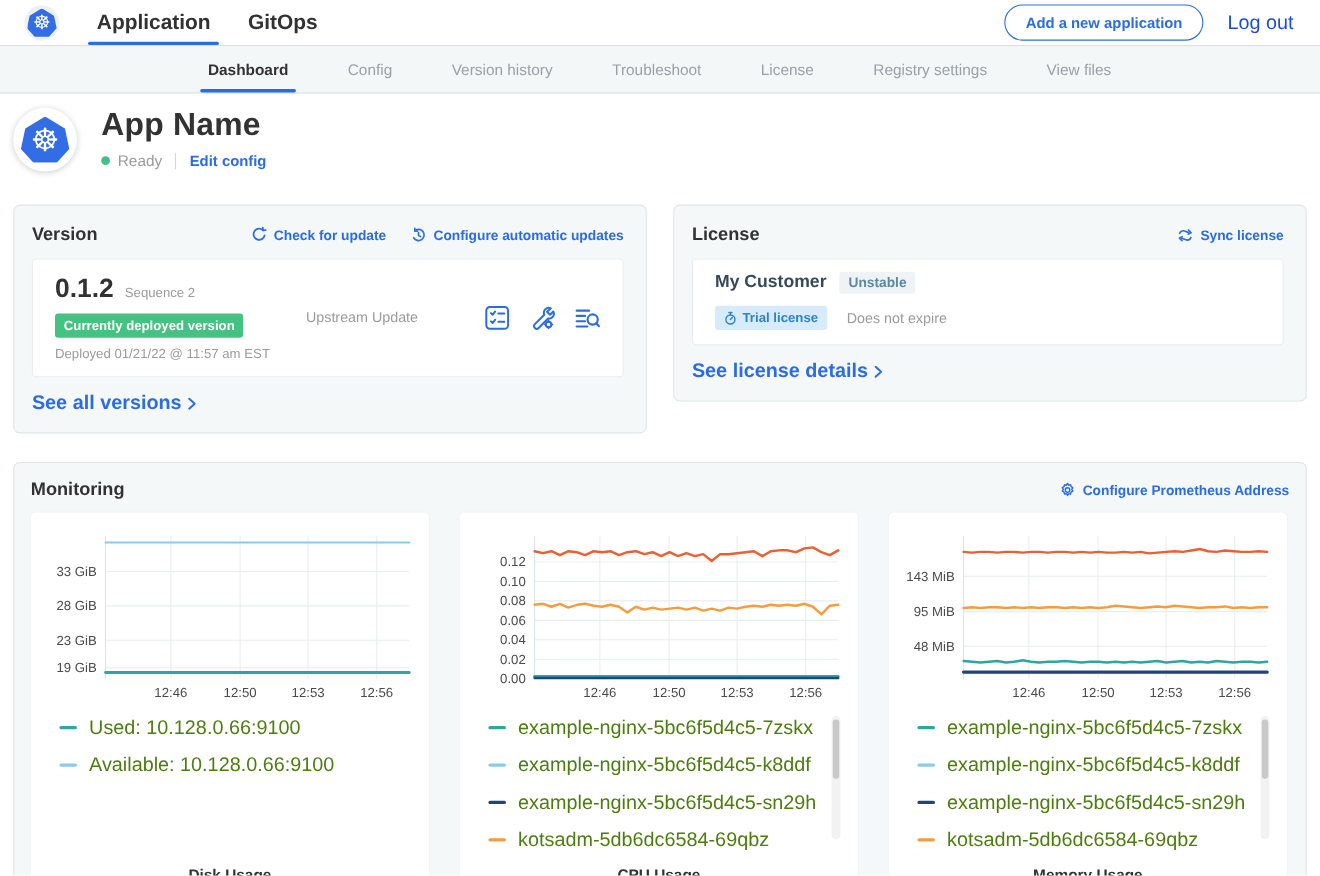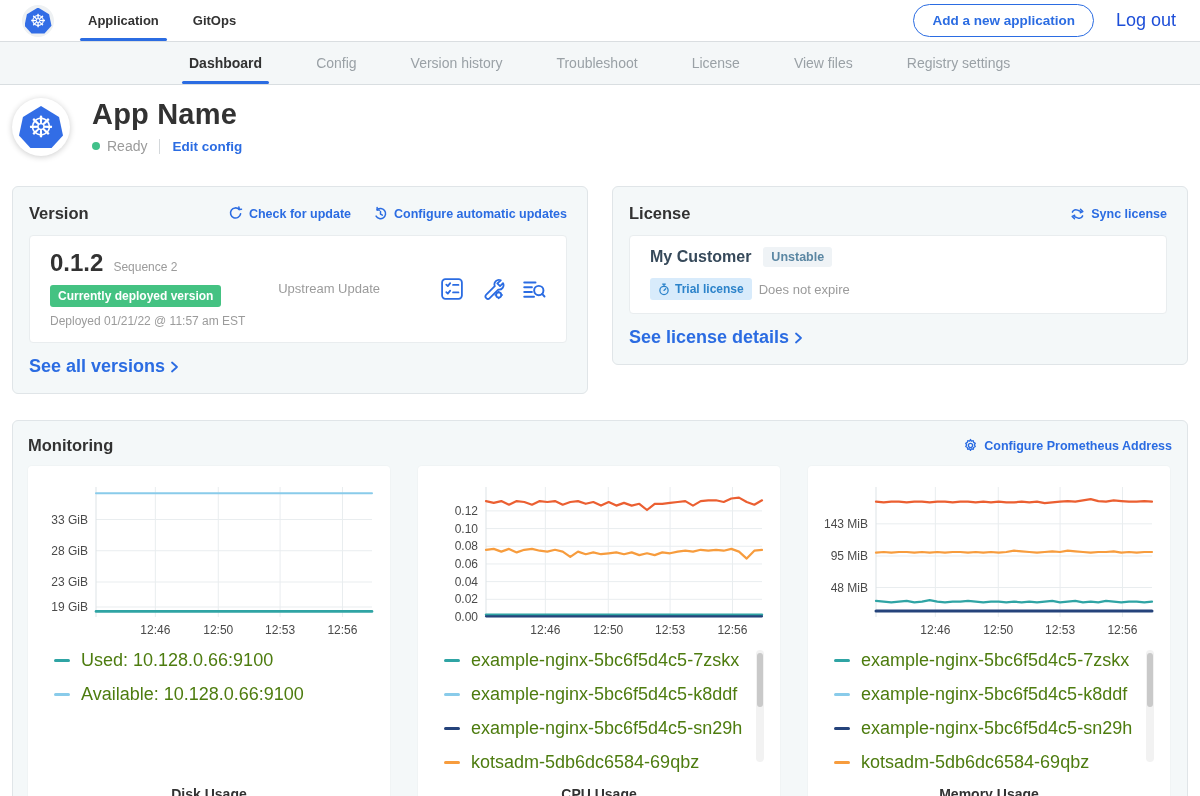--- a/index.html
+++ b/index.html
@@ -10,21 +10,21 @@
   .topnav { height:42px; display:flex; align-items:center; padding:0 24px 0 22px;
     border-bottom:1px solid #dadee1; background:#fff; position:relative; }
   .k8s-badge { width:32px; height:32px; border-radius:50%; background:#eef1f3;
     display:flex; align-items:center; justify-content:center; margin-right:32px; }
   .k8s-hept { background:#326de6; display:flex; align-items:center; justify-content:center;
     clip-path:polygon(50% 0,91% 26%,100% 70%,74% 100%,26% 100%,0 70%,9% 26%); }
   .k8s-badge .k8s-hept { width:27px; height:26px; }
   .k8s-wheel { color:#fff; font-family:"DejaVu Sans",sans-serif; line-height:1; }
   .k8s-badge .k8s-wheel { font-size:18px; }
   .topnav-tab { position:relative; height:40px; display:flex; align-items:center;
-    font-size:13px; font-weight:700; color:#323232; margin-right:30px; padding:0 2px; cursor:pointer; }
+    font-size:19px; font-weight:700; color:#323232; margin-right:30px; padding:0 2px; cursor:pointer; }
   .topnav-tab.active::after { content:""; position:absolute; left:-6px; right:-6px; bottom:0;
     height:3px; background:#2b6ce2; border-radius:2px; }
   .topnav-spacer { flex:1; }
   .add-app-btn { border:1px solid #2b6ce2; color:#2b6ce2; background:#fff; font-weight:700;
     font-size:13.5px; border-radius:17px; padding:8px 18px; margin-right:22px; cursor:pointer;
     font-family:inherit; }
   .logout { font-size:18px; color:#1d4ed8; cursor:pointer; }
 
   
   .subnav { height:43px; background:#f4f7f8; border-bottom:1px solid #d9dee1;
@@ -71,21 +71,21 @@
   .ver-source { flex:1; font-size:13px; color:#9b9b9b; }
   .ver-icons { display:flex; align-items:center; gap:17px; color:#2b6ce2; }
   .ver-icons svg { cursor:pointer; }
   .see-link { display:inline-flex; align-items:center; gap:5px; font-size:18px; margin-top:13px; }
 
   .license-body { padding:11px 20px 13px; }
   .lic-row1 { display:flex; align-items:center; gap:12px; }
   .customer-name { font-size:16px; font-weight:700; color:#36495a; }
   .channel-badge { background:#eff3f6; color:#5b87a3; font-size:12.5px; font-weight:600;
     border-radius:3px; padding:3px 8px; }
-  .lic-row2 { display:flex; align-items:center; gap:7px; margin-top:11px;text-align:center; }
+  .lic-row2 { display:flex; align-items:center; gap:18px; margin-top:11px;text-align:center; }
   .trial-badge { display:inline-flex; align-items:center; gap:5px; background:#d8ebfb; color:#2c83ca;
     font-size:12px; font-weight:700; border-radius:3px; padding:4px 8px; }
   .no-expire { font-size:13px; color:#9b9b9b; }
 
   
   .monitoring { margin:26px 12px 0; padding:15px 15px 12px; }
   .charts-row { display:flex; gap:28px; margin-top:11px; }
   .chart-card { background:#fff; border-radius:4px; width:362px; padding:13px 12px 10px;
     box-shadow:0 0 0 1px rgba(0,0,0,.015); }
   .chart-legend { position:relative; height:122px; margin:9px 0 0 14px; }
@@ -115,22 +115,22 @@
   <button class="add-app-btn">Add a new application</button>
   <div class="logout">Log out</div>
 </header>
 
 <nav class="subnav" id="subnav">
     <div class="subtab active">Dashboard</div>
     <div class="subtab">Config</div>
     <div class="subtab">Version history</div>
     <div class="subtab">Troubleshoot</div>
     <div class="subtab">License</div>
+    <div class="subtab">Registry settings</div>
     <div class="subtab">View files</div>
-    <div class="subtab">Registry settings</div>
   </nav>
 
 <section class="hero">
   <div class="hero-avatar">
     <div class="k8s-hept">
         <span class="k8s-wheel">☸</span>
       </div>
   </div>
   <div>
     <h1 class="hero-title">App Name</h1>

